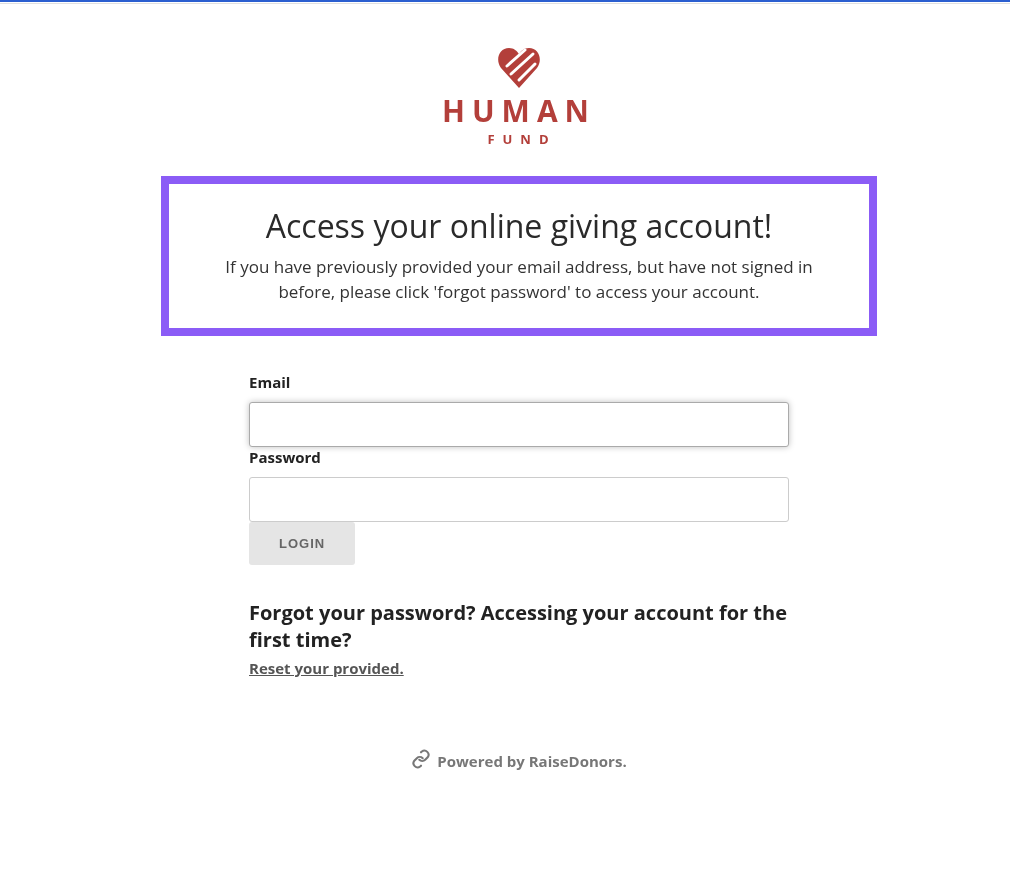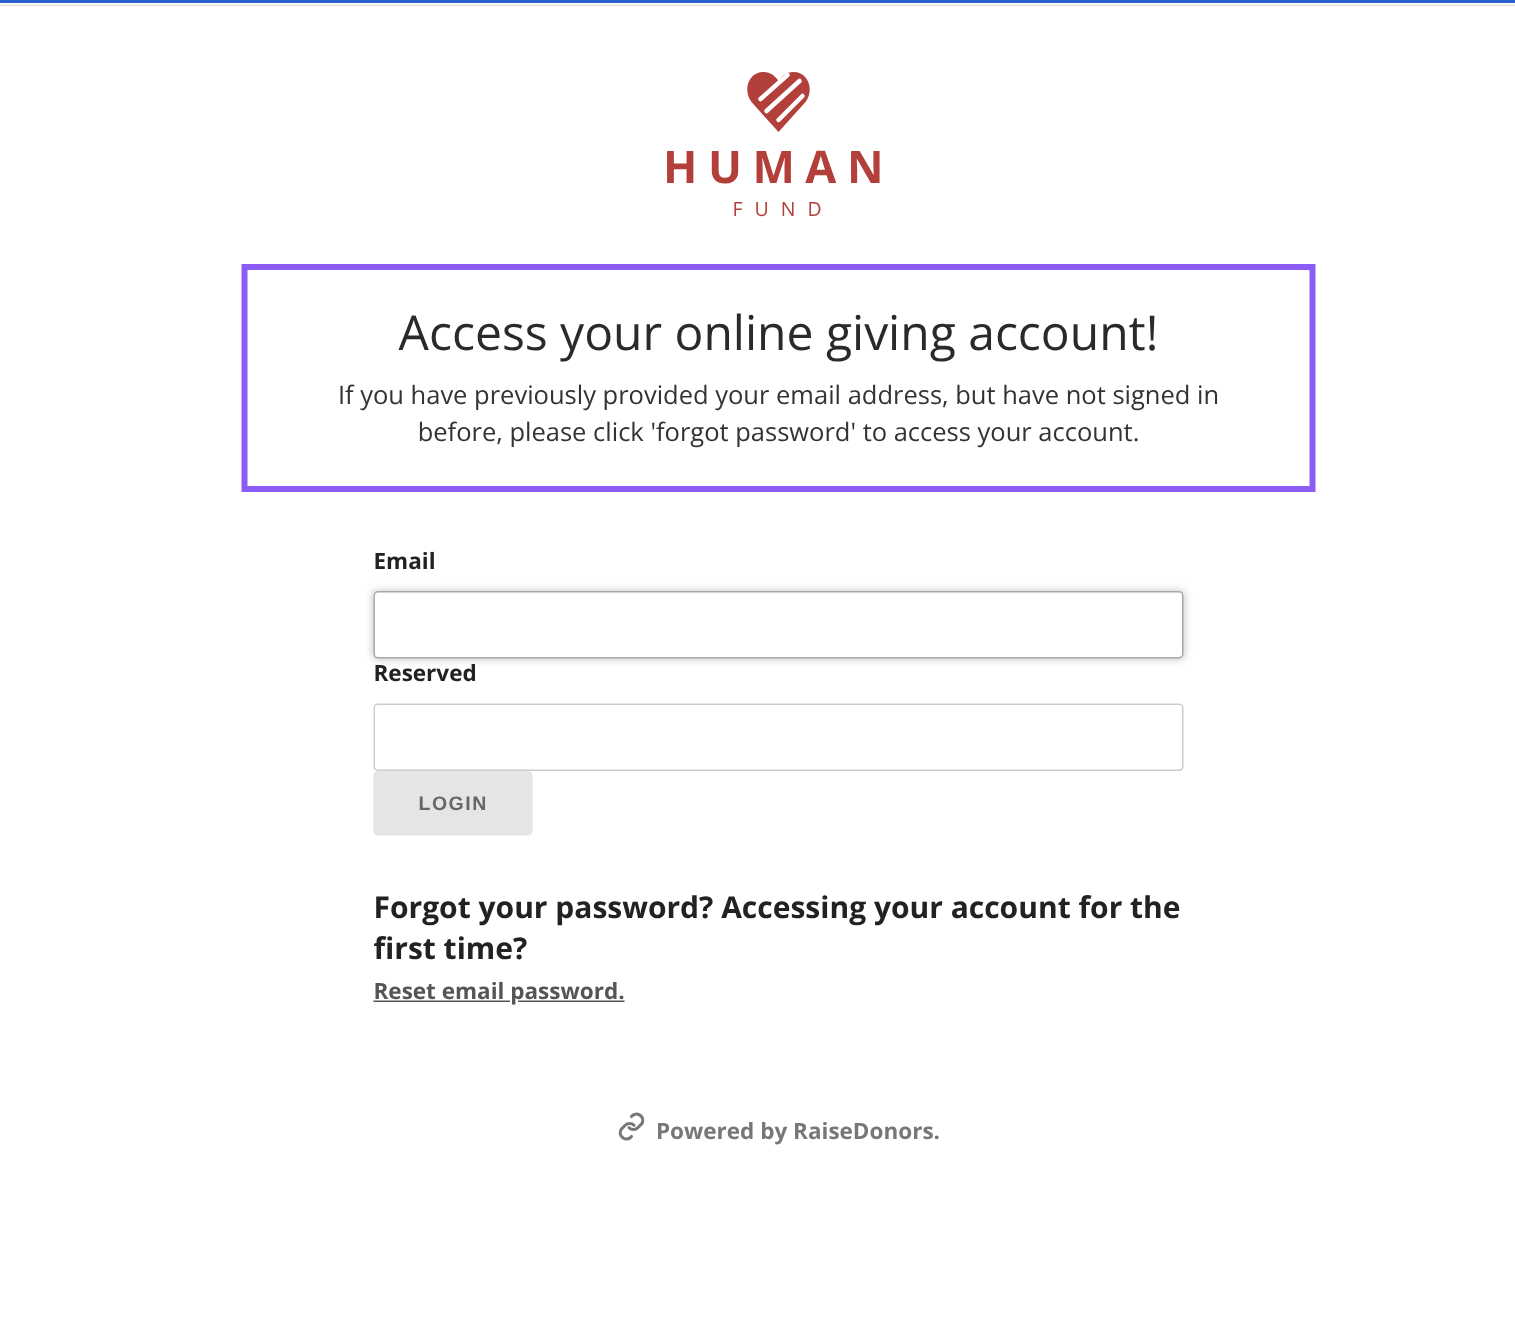--- a/index.html
+++ b/index.html
@@ -41,30 +41,30 @@
       margin-bottom: 8px;
     }
     .logo-text {
       font-weight: 700;
       letter-spacing: 7px;
       font-size: 30px;
       color: #b33f3a;
       line-height: 1;
     }
     .logo-sub {
-      font-weight: 400;
+      font-weight: 700;
       letter-spacing: 8px;
       font-size: 13px;
       color: #b33f3a;
       margin-top: 4px;
       margin-left: 6px;
     }
     .banner {
       width: 716px;
-      border: 4px solid #8b5cf6;
+      border: 8px solid #8b5cf6;
       padding: 20px 30px 24px 30px;
       text-align: center;
       margin-bottom: 36px;
     }
     .banner-title {
       font-size: 32px;
       font-weight: 400;
       color: #2a2a2a;
       margin-bottom: 8px;
     }
@@ -177,28 +177,28 @@
     <p class="banner-desc">If you have previously provided your email address, but have not signed in before, please click 'forgot password' to access your account.</p>
   </div>
 
   <div class="form-wrap">
     <div class="field-group">
       <label class="field-label">Email</label>
       <input type="text" class="text-input focused" value="" style="">
     </div>
 
     <div class="field-group">
-      <label class="field-label">Reserved</label>
+      <label class="field-label">Password</label>
       <input type="password" class="text-input" value="" style="">
     </div>
 
     <button class="login-btn">LOGIN</button>
 
     <div class="help-text">Forgot your password? Accessing your account for the first time?</div>
-    <a class="reset-link">Reset email password.</a>
+    <a class="reset-link">Reset your provided.</a>
   </div>
 
   <div class="footer">
     <div class="powered">
       <span>
         <svg viewBox="0 0 24 24" fill="none" stroke="#777" stroke-width="2.5" stroke-linecap="round">
           <path d="M10 13a5 5 0 0 0 7 0l3-3a5 5 0 0 0-7-7l-1 1"></path>
           <path d="M14 11a5 5 0 0 0-7 0l-3 3a5 5 0 0 0 7 7l1-1"></path>
         </svg>
       </span>

